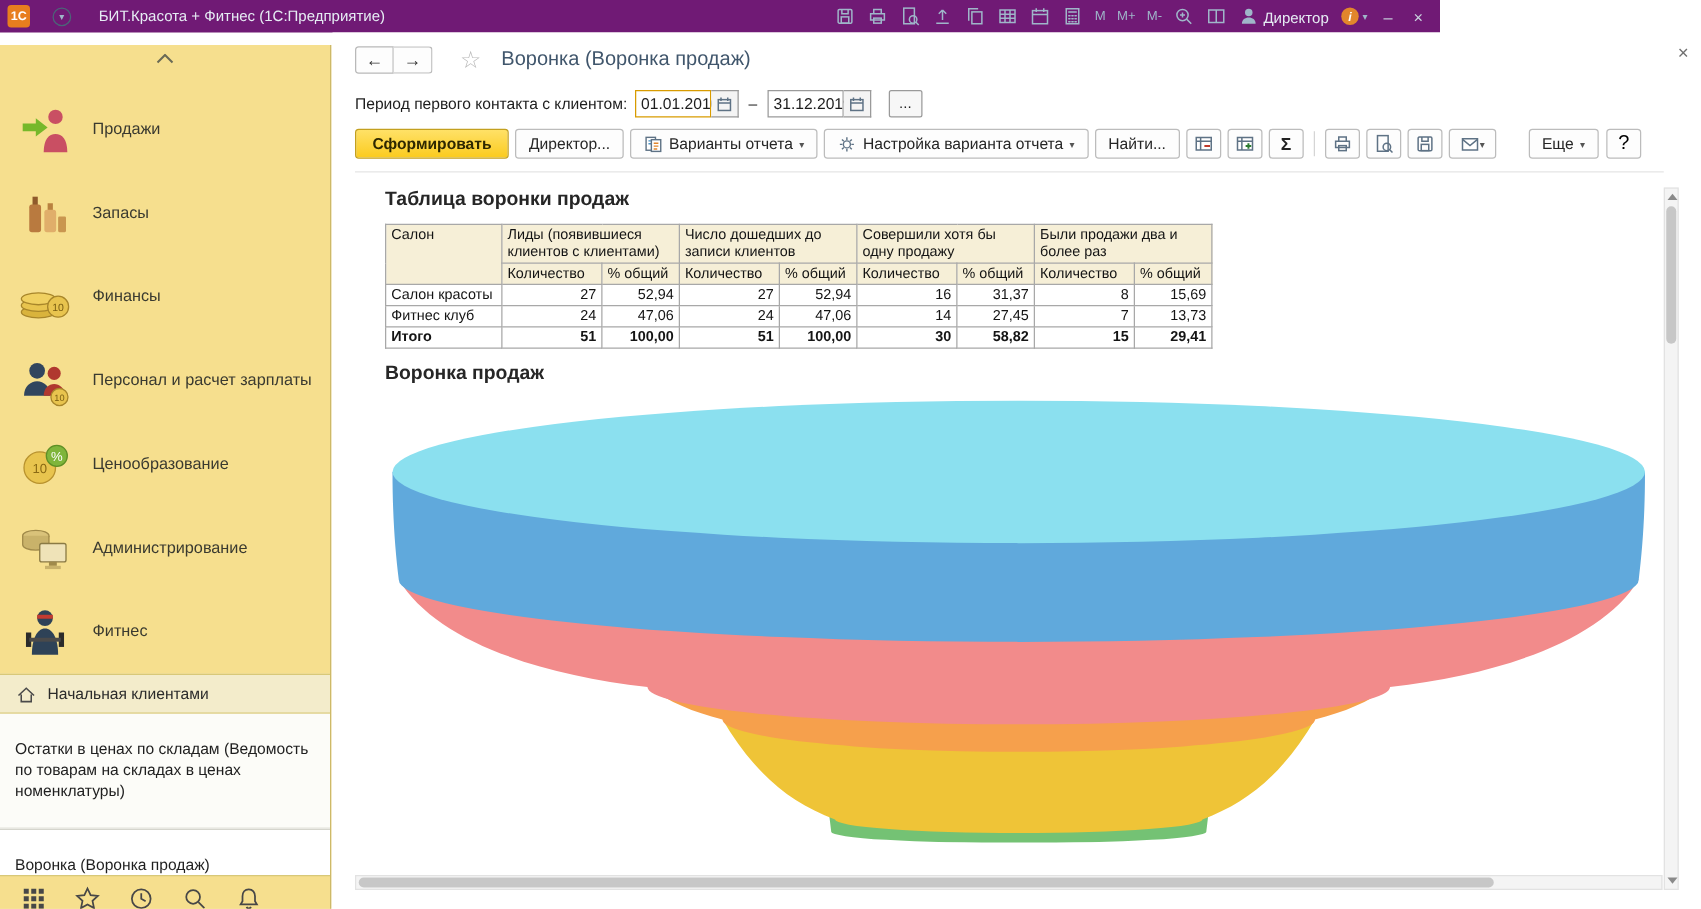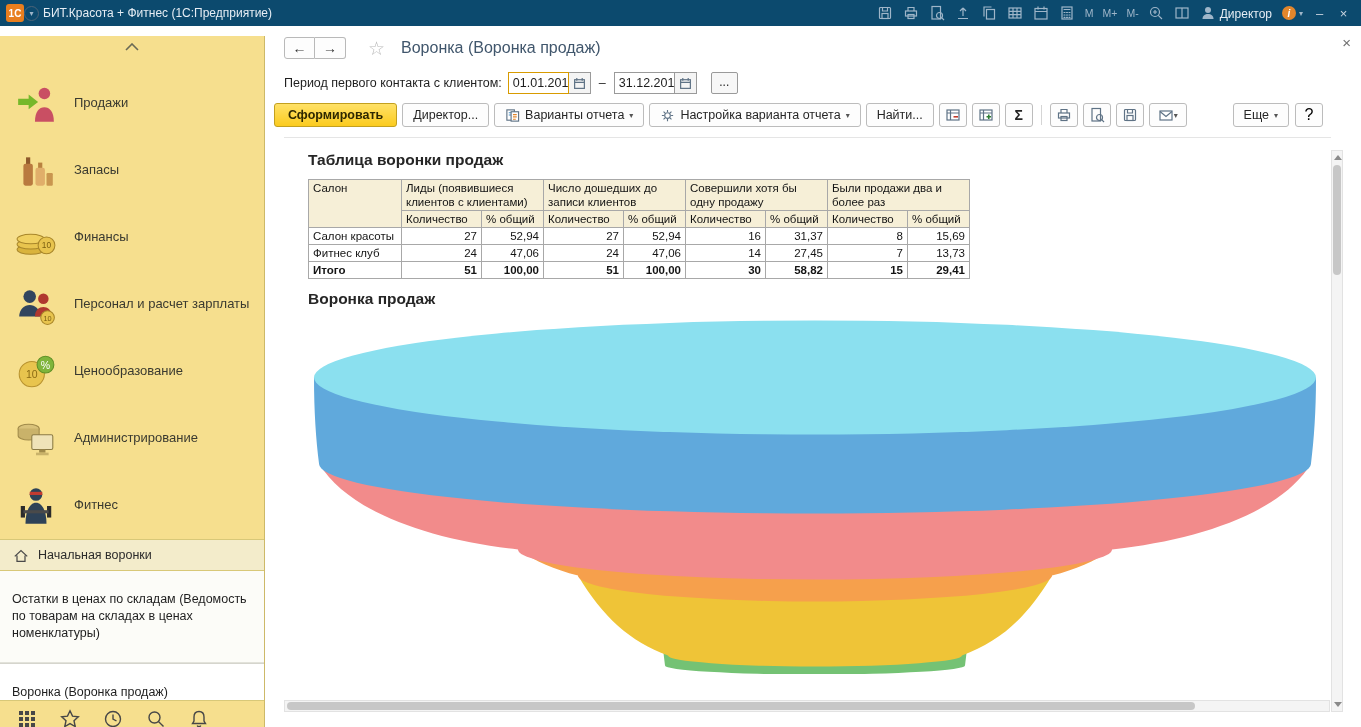--- a/index.html
+++ b/index.html
@@ -1,21 +1,21 @@
 <!DOCTYPE html>
 <html><head>
 <meta charset="utf-8">
 <style>
   * { box-sizing: border-box; margin: 0; padding: 0; }
   html,body { width:1361px; height:727px; overflow:hidden; }
   body { font-family:"Liberation Sans","DejaVu Sans",sans-serif; background:#fff; position:relative; }
 
   
-  .titlebar { position:absolute; top:0; left:0; width:1361px; height:26px; background:#0c4a6e;
-              display:flex; align-items:center; padding:0 10px 0 6px; gap:0; color:#C9D6E2; font-size:12px; }
+  .titlebar { position:absolute; top:0; left:0; width:1152px; height:26px; background:#701a75;
+              display:flex; align-items:center; padding:0 10px 0 6px; gap:18px; color:#C9D6E2; font-size:12px; }
   .logo { width:18px; height:18px; background:#E87E1E; border-radius:3px; color:#fff; font-weight:bold;
           font-size:10px; display:flex; align-items:center; justify-content:center; flex:0 0 18px; }
   .chev-btn { width:15px; height:15px; border:1px solid #4C6478; border-radius:50%; display:flex;
               align-items:center; justify-content:center; font-size:8px; color:#9FB6C9; }
   .tb-title { margin-left:4px; white-space:nowrap; color:#E6EDF4; }
   .tb-right { margin-left:auto; display:flex; align-items:center; gap:9px; }
   .tb-ic { width:17px; height:17px; display:flex; align-items:center; justify-content:center; }
   .tb-ic svg { stroke:#9FB6C9; fill:none; stroke-width:1.2; }
   .mem { font-size:10.5px; color:#9FB6C9; }
   .tb-user { display:flex; align-items:flex-end; gap:4px; color:#E6EDF4; }
@@ -60,21 +60,21 @@
          display:flex; align-items:center; background:#fff; }
   .inp.focused { border-color:#D89B00; }
   .caret-line { display:inline-block; width:1px; height:13px; background:#000; margin-left:1px; }
   .cal-btn { width:22px; height:22px; border:1px solid #9A9A9A; border-left:none; background:#F4F4F4;
              display:flex; align-items:center; justify-content:center; cursor:pointer; }
   .cal-btn svg { stroke:#5E7285; fill:none; stroke-width:1.1; }
   .dash { padding:0 2px; }
   .dots-btn { width:27px; height:22px; border:1px solid #9A9A9A; border-radius:2px; background:#F7F7F7;
               text-align:center; font-size:12px; line-height:18px; margin-left:8px; cursor:pointer; }
 
-  .tbar { display:flex; align-items:center; margin-top:9px; padding:0 8px; gap:5px; }
+  .tbar { display:flex; align-items:center; margin-top:9px; padding:0 18px; gap:5px; }
   .btn { height:24px; border:1px solid #BCBCBC; border-radius:3px; background:#FDFDFD; font-size:12.5px;
          color:#262626; padding:0 10px; display:flex; align-items:center; gap:5px; white-space:nowrap; cursor:pointer; }
   .btn svg { flex:0 0 auto; }
   .btn-gold { background:linear-gradient(#FFE167,#FBCB1F); border-color:#C3A01F; font-weight:bold;
               color:#2E2800; padding:0 13px; }
   .ibtn { width:28px; height:24px; border:1px solid #BCBCBC; border-radius:3px; background:#FDFDFD;
           display:flex; align-items:center; justify-content:center; cursor:pointer; }
   .sigma { font-size:14px; font-weight:bold; color:#222; }
   .caret-s { font-size:8px; color:#555; }
   .sep { width:1px; height:20px; background:#D5D5D5; margin:0 3px; }
@@ -296,21 +296,21 @@
       </span>
       <span class="nav-label">Фитнес</span>
     </div>
 
   </div>
 
   <div class="home-row">
     <svg width="16" height="15" viewBox="0 0 18 15">
         <path d="M2 8.5L9 2l7 6.5M4.5 7.5V14h9V7.5" stroke="#4A4A4A" stroke-width="1.4" fill="none"></path>
       </svg>
-    <span>Начальная воронки</span>
+    <span>Начальная клиентами</span>
   </div>
 
   <div class="hist">
     <div class="hist-item">Остатки в ценах по складам (Ведомость по товарам на складах в ценах номенклатуры)</div>
     <div class="hist-item active">Воронка (Воронка продаж)</div>
   </div>
 
   <div class="bottombar">
     <span class="bb-ic"><svg viewBox="0 0 20 20">
           <g fill="#474747" stroke="none">

